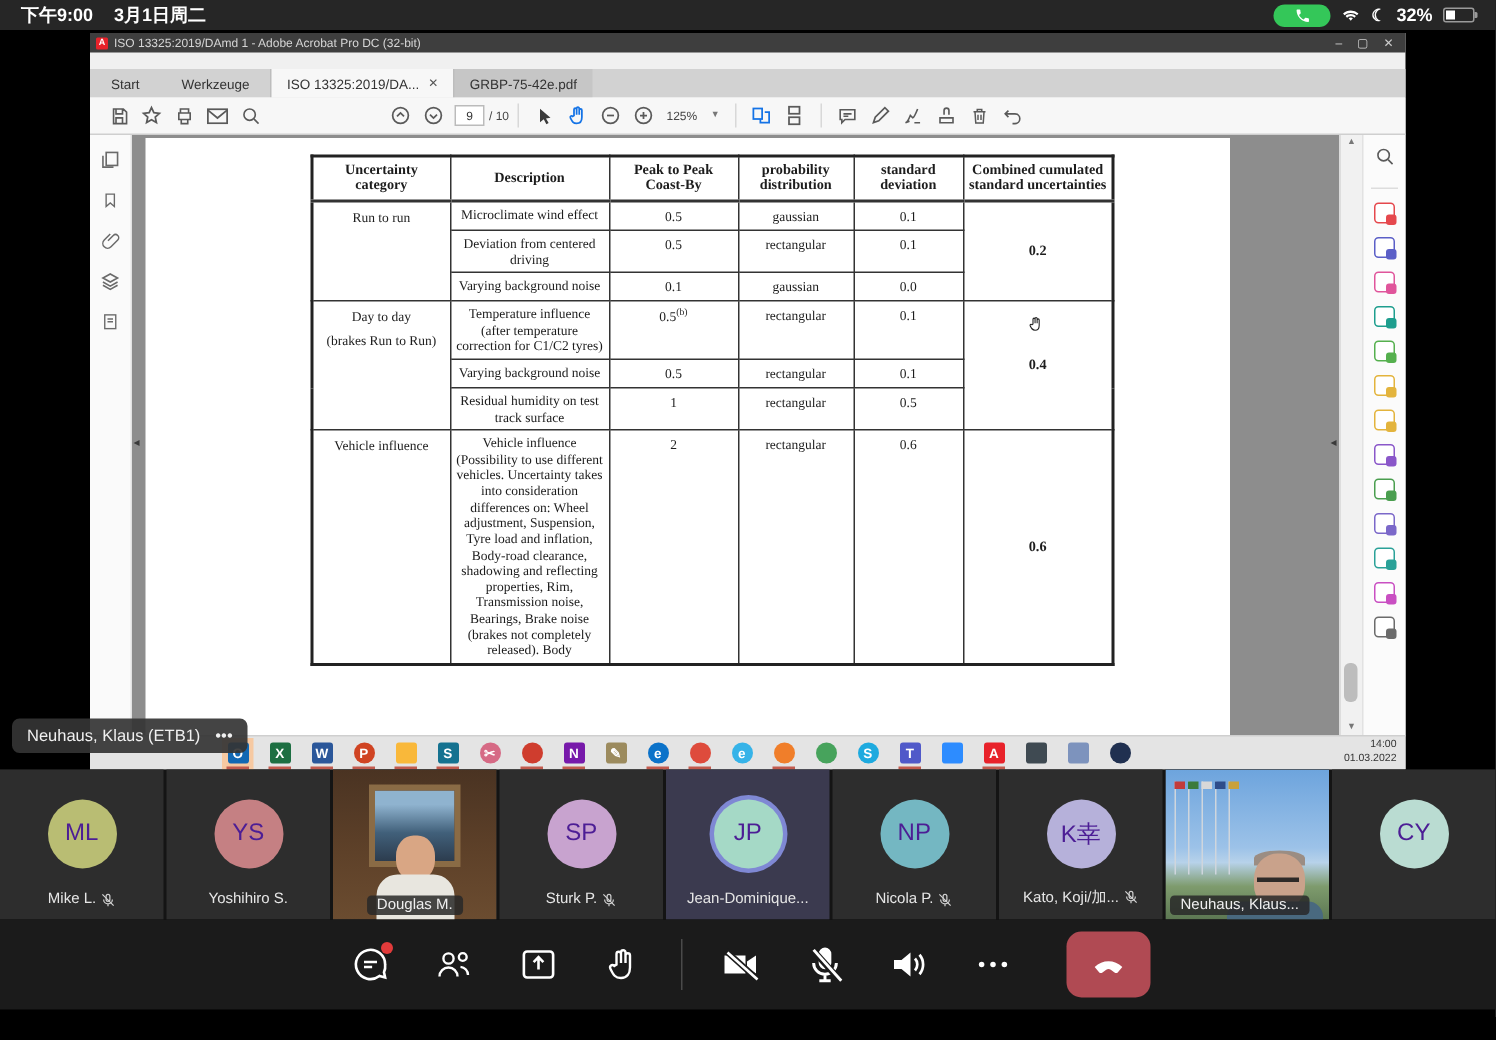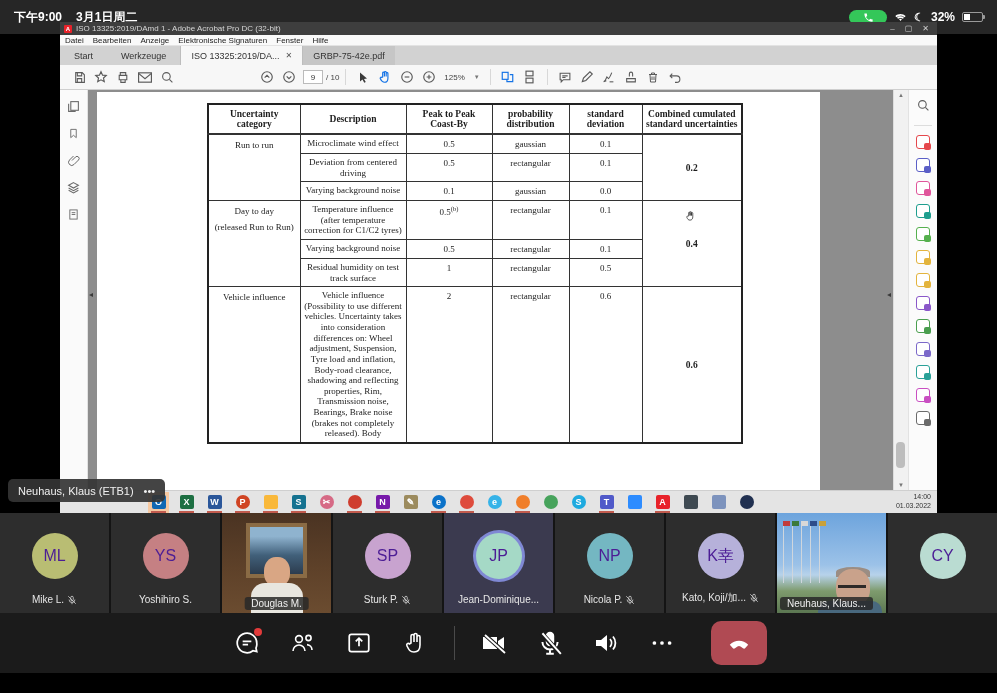--- a/index.html
+++ b/index.html
@@ -1,21 +1,21 @@
 <!DOCTYPE html>
 <html><head>
 <meta charset="utf-8">
 <style>
   * { margin:0; padding:0; box-sizing:border-box; }
   html,body { width:997px; height:693px; background:#000; overflow:hidden;
               font-family:"Liberation Sans", sans-serif; }
   .screen { position:absolute; inset:0; width:997px; height:693px; background:#000; }
 
   
-  .statusbar { position:absolute; left:0; top:0; width:997px; height:34px; background:#262626;
+  .statusbar { position:absolute; left:0; top:0; width:997px; height:20px; background:#262626;
                display:flex; align-items:center; justify-content:space-between; padding:0 14px;
                color:#fff; font-size:12px; font-weight:bold; }
   .sb-left { display:flex; gap:14px; }
   .sb-right { display:flex; align-items:center; gap:7px; font-weight:bold; }
   .call-pill { width:38px; height:15px; background:#34c759; border-radius:8px;
                display:flex; align-items:center; justify-content:center; }
   .battery { width:21px; height:10px; border:1px solid #9a9a9a; border-radius:2px; position:relative; }
   .battery .fill { position:absolute; left:1px; top:1px; bottom:1px; width:30%; background:#fff; }
   .battery:after { content:""; position:absolute; right:-3px; top:2px; width:2px; height:4px; background:#9a9a9a; border-radius:0 1px 1px 0; }
 
@@ -172,28 +172,20 @@
     <div class="titlebar">
       <span class="pdficon">A</span>
       <span>ISO 13325:2019/DAmd 1 - Adobe Acrobat Pro DC (32-bit)</span>
       <span class="win-controls">
         <span>–</span>
         <span>▢</span>
         <span>✕</span>
       </span>
     </div>
 
-    <div class="menubar">
-        <span class="menu-item">Datei</span>
-        <span class="menu-item">Bearbeiten</span>
-        <span class="menu-item">Anzeige</span>
-        <span class="menu-item">Elektronische Signaturen</span>
-        <span class="menu-item">Fenster</span>
-        <span class="menu-item">Hilfe</span>
-      </div>
 
     <div class="tabbar">
       <span class="tab-static">Start</span>
       <span class="tab-static">Werkzeuge</span>
       <span class="tab-doc active">
         <span>ISO 13325:2019/DA...</span>
         <span class="tab-close">✕</span>
       </span>
       <span class="tab-doc inactive">
         <span>GRBP-75-42e.pdf</span>
@@ -389,21 +381,21 @@
                 </tr>
                 <tr>
                   <td class="desc">Varying background noise</td>
                   <td class="num">0.1</td>
                   <td class="dist">gaussian</td>
                   <td class="num">0.0</td>
                 </tr>
                 <tr>
                   <td class="cat" rowspan="3">
                     <div>Day to day</div>
-                    <div style="margin-top: 6px;">(released Run to Run)</div>
+                    <div style="margin-top: 6px;">(brakes Run to Run)</div>
                   </td>
                   <td class="desc">Temperature influence (after temperature correction for C1/C2 tyres)</td>
                   <td class="num">0.5<sup>(b)</sup></td>
                   <td class="dist">rectangular</td>
                   <td class="num">0.1</td>
                   <td class="comb" rowspan="3">0.4</td>
                 </tr>
                 <tr>
                   <td class="desc">Varying background noise</td>
                   <td class="num">0.5</td>

